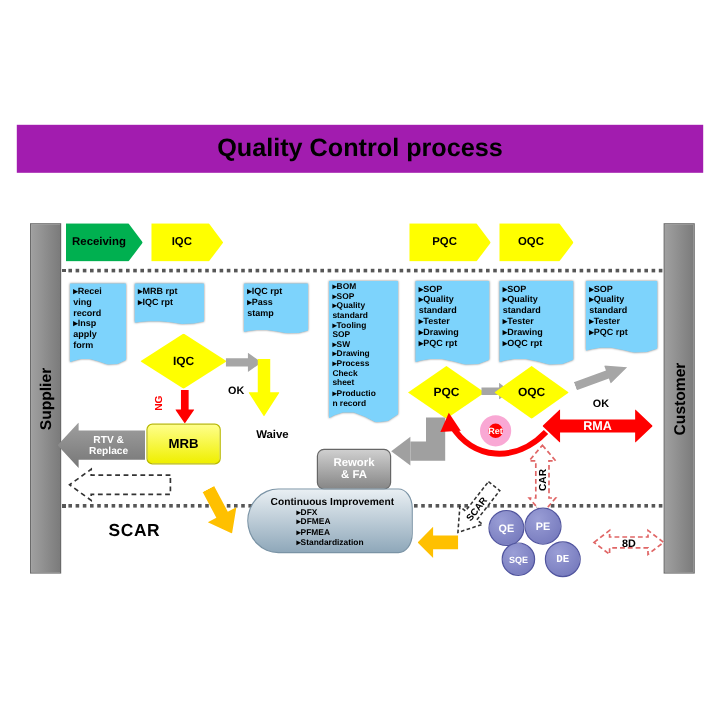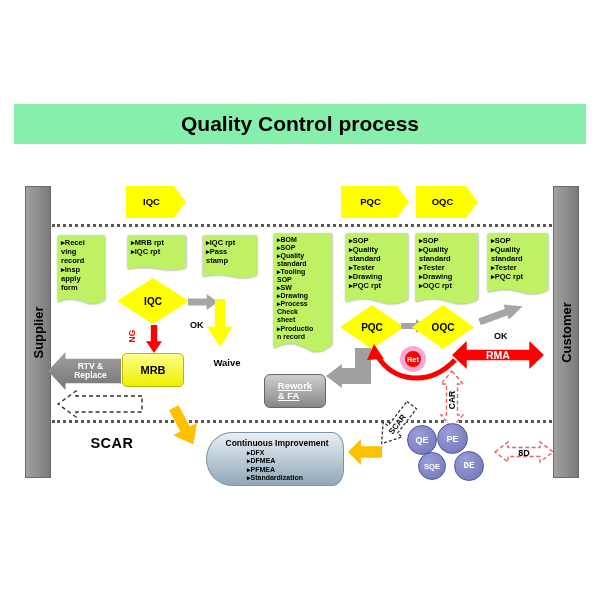--- a/index.html
+++ b/index.html
@@ -1,53 +1,53 @@
 <!DOCTYPE html>
 <html><head>
 <meta charset="utf-8">
 <style>
   html,body{margin:0;padding:0;background:#fff;}
   body{font-family:"Liberation Sans",sans-serif;}
   #stage{position:relative;width:600px;height:600px;background:#fff;overflow:hidden;}
   .abs{position:absolute;box-sizing:border-box;}
 
   
-  .banner{left:14px;top:104px;width:572px;height:40px;background:#86efac;display:flex;align-items:center;justify-content:center;font-size:21px;font-weight:700;color:#000;}
+  .banner{left:14px;top:104px;width:572px;height:40px;background:#a21caf;display:flex;align-items:center;justify-content:center;font-size:21px;font-weight:700;color:#000;}
 
   
   .lane{top:186px;width:26px;height:292px;background:linear-gradient(90deg,#a0a0a0,#7b7b7b);border:1px solid #6a6a6a;display:flex;align-items:center;justify-content:center;}
   .lane span{transform:rotate(-90deg);white-space:nowrap;font-weight:700;font-size:13px;color:#000;}
 
   
   .chev{top:186px;height:32px;display:flex;align-items:center;justify-content:center;text-align:center;font-weight:700;font-size:9.5px;line-height:1.05;white-space:pre-line;clip-path:polygon(0 0,calc(100% - 12px) 0,100% 50%,calc(100% - 12px) 100%,0 100%);padding-right:9px;color:#000;}
   .g{background:#00b050;} .y{background:#ffff00;}
 
   
   .dotted{left:52px;width:500px;height:0;border-top:3px dotted #575757;}
 
   
   .doc-w{filter:drop-shadow(0 0 1px #7d7d7d);}
-  .doc{width:100%;height:100%;background:#bef264;clip-path:polygon(0 0,100% 0,100% 94%,85% 99%,68% 100%,52% 96%,36% 93%,20% 93%,8% 95%,0 97%);padding:2px 2px 0 3px;font-size:7.5px;font-weight:700;line-height:1.2;white-space:pre-line;color:#000;box-sizing:border-box;}
+  .doc{width:100%;height:100%;background:#7dd3fc;clip-path:polygon(0 0,100% 0,100% 94%,85% 99%,68% 100%,52% 96%,36% 93%,20% 93%,8% 95%,0 97%);padding:2px 2px 0 3px;font-size:7.5px;font-weight:700;line-height:1.2;white-space:pre-line;color:#000;box-sizing:border-box;}
   .doc.small{font-size:7px;line-height:1.15;}
 
   
   .diamond{background:#ffff00;clip-path:polygon(50% 0,100% 50%,50% 100%,0 50%);display:flex;align-items:center;justify-content:center;font-weight:700;font-size:10px;color:#000;}
 
   
   .right-arrow{clip-path:polygon(0 28%,62% 28%,62% 0,100% 50%,62% 100%,62% 72%,0 72%);}
   .down-arrow{clip-path:polygon(30% 0,70% 0,70% 58%,100% 58%,50% 100%,0 58%,30% 58%);}
   .dbl-h{clip-path:polygon(0 50%,16% 0,16% 31%,84% 31%,84% 0,100% 50%,84% 100%,84% 69%,16% 69%,16% 100%);}
   .gray{background:#a6a6a6;} .gold{background:#ffc000;} .yel{background:#ffff00;} .red{background:#ff0000;}
 
   .rtv{clip-path:polygon(0 50%,24% 0,24% 18%,100% 18%,100% 82%,24% 82%,24% 100%);background:linear-gradient(#9f9f9f,#777);color:#fff;display:flex;align-items:center;justify-content:center;text-align:center;font-weight:700;font-size:8.5px;line-height:1.1;white-space:pre-line;padding-left:12px;}
 
   .mrb{background:linear-gradient(#ffff8a,#efef00);border:1px solid #b9b900;border-radius:5px;display:flex;align-items:center;justify-content:center;font-weight:700;font-size:11px;color:#000;}
-  .rework{background:linear-gradient(#cfcfcf,#878787);border:1px solid #666;border-radius:6px;display:flex;align-items:center;justify-content:center;text-align:left;color:#fff;font-weight:700;font-size:9.5px;line-height:1.1;white-space:pre-line;text-decoration:underline;}
+  .rework{background:linear-gradient(#cfcfcf,#878787);border:1px solid #666;border-radius:6px;display:flex;align-items:center;justify-content:center;text-align:center;color:#fff;font-weight:700;font-size:9.5px;line-height:1.1;white-space:pre-line;}
   .rma{display:flex;align-items:center;justify-content:center;color:#fff;font-weight:700;font-size:10.5px;}
-  .ret{border-radius:50%;background:#f00;border:5px solid #f9a8d4;color:#fff;font-weight:700;font-size:7.5px;display:flex;align-items:center;justify-content:center;}
+  .ret{border-radius:50%;background:#f00;border:7px solid #f9a8d4;color:#fff;font-weight:700;font-size:7.5px;display:flex;align-items:center;justify-content:center;}
 
   .ci{background:linear-gradient(180deg,#e9eff3,#8fa8ba);border:1px solid #7a93a5;border-radius:26px 12px 12px 26px / 50% 30% 30% 50%;padding:5px 6px 2px 40px;color:#000;}
   .ci .ci-title{font-weight:700;font-size:8.5px;text-align:center;margin-left:-30px;}
   .ci .ci-items{font-weight:700;font-size:7px;line-height:1.2;white-space:pre-line;margin-top:1px;}
 
   .team{border-radius:50%;background:radial-gradient(circle at 35% 30%,#9a9ed6,#6f73b8);border:1.5px solid #50549e;color:#fff;font-weight:700;font-size:9px;display:flex;align-items:center;justify-content:center;}
 
   .label{font-weight:700;color:#000;margin-top:40px;}
   .scar-big{font-size:14.5px;letter-spacing:.5px;}
   .ng-label{transform:rotate(-90deg);color:#f00;font-size:8.5px;font-weight:700;}
@@ -61,36 +61,37 @@
 
   <div class="abs banner">Quality Control process</div>
 
   <div class="abs lane" style="left:25px;">
     <span>Supplier</span>
   </div>
   <div class="abs lane" style="left:553px;">
     <span>Customer</span>
   </div>
 
+  <div class="abs chev g" style="left:55px;width:64px;">Receiving</div>
   <div class="abs chev y" style="left:126px;width:60px;">IQC</div>
   <div class="abs chev y" style="left:341px;width:68px;">PQC</div>
   <div class="abs chev y" style="left:416px;width:62px;">OQC</div>
 
   <div class="abs dotted" style="top:224px;"></div>
   <div class="abs dotted" style="top:420px;"></div>
 
   <div class="abs doc-w" style="left:58px;top:236px;width:47px;height:68px;">
       <div class="doc">▸Recei
 ving
 record
 ▸Insp
 apply
 form</div>
     </div>
-  <div class="abs doc-w" style="left:128px;top:236px;width:58px;height:34px;">
+  <div class="abs doc-w" style="left:112px;top:236px;width:58px;height:34px;">
       <div class="doc">▸MRB rpt
 ▸IQC rpt</div>
     </div>
   <div class="abs doc-w" style="left:203px;top:236px;width:54px;height:42px;">
       <div class="doc">▸IQC rpt
 ▸Pass
 stamp</div>
     </div>
   <div class="abs doc-w" style="left:274px;top:234px;width:58px;height:118px;">
       <div class="doc small">▸BOM
@@ -169,21 +170,21 @@
     <text x="452" y="403" transform="rotate(-90 452 400)" text-anchor="middle" font-size="8.5" font-weight="bold" fill="#000000">CAR</text>
     <polygon points="495,452 508,442 508,447.5 540,447.5 540,442 553,452 540,462 540,456.5 508,456.5 508,462" fill="#ffffff" stroke="#e06666" stroke-width="1.4" stroke-dasharray="4,2.5"></polygon>
     <text x="524" y="455.5" text-anchor="middle" font-size="9" font-weight="bold" fill="#000000">8D</text>
   </svg>
 
   <div class="abs ret" style="left:400px;top:346px;width:26px;height:26px;z-index:6;">Ret</div>
 
   <div class="abs label scar-big" style="left:82px;top:395px;width:60px;text-align:center;z-index:6;">SCAR</div>
 
   <div class="abs down-arrow gold" style="left:170px;top:405px;width:27px;height:42px;transform:rotate(-28deg);"></div>
-  <div class="abs ci" style="left:206px;top:432px;width:138px;height:54px;">
+  <div class="abs ci" style="left:206px;top:407px;width:138px;height:54px;">
     <div class="ci-title">Continuous Improvement</div>
     <div class="ci-items">▸DFX
 ▸DFMEA
 ▸PFMEA
 ▸Standardization</div>
   </div>
   <div class="abs gold" style="left:348px;top:439px;width:34px;height:26px;clip-path:polygon(100% 28%,38% 28%,38% 0,0 50%,38% 100%,38% 72%,100% 72%);"></div>
 
   <div class="abs team" style="left:407px;top:425px;width:30px;height:30px;">QE</div>
   <div class="abs team" style="left:437px;top:423px;width:31px;height:31px;">PE</div>

